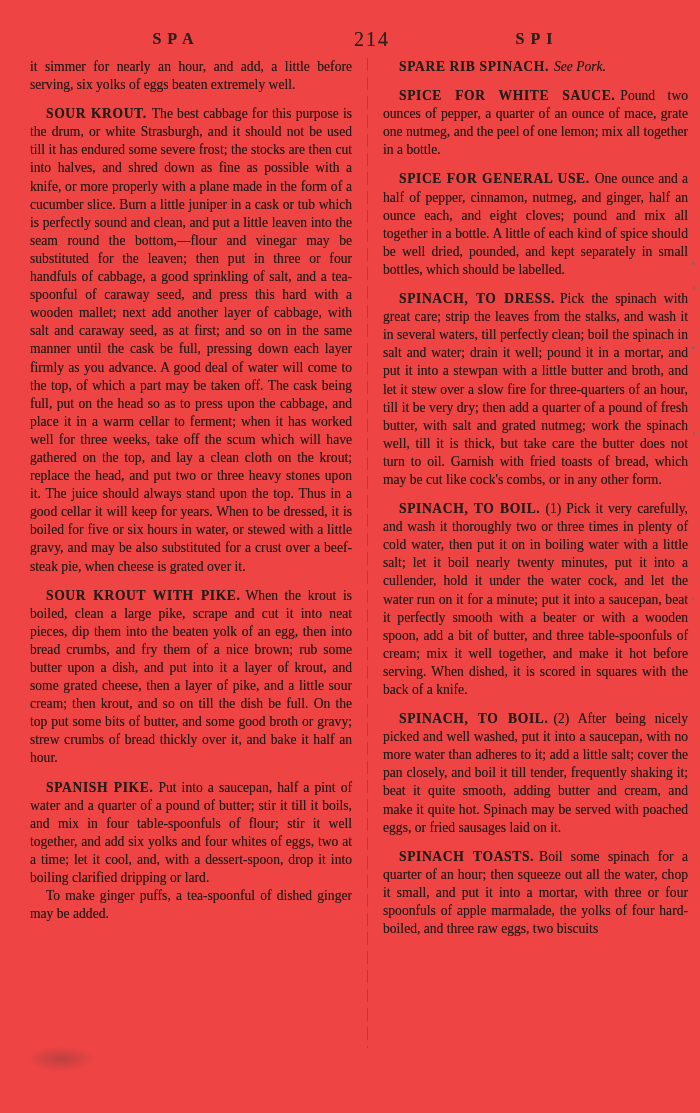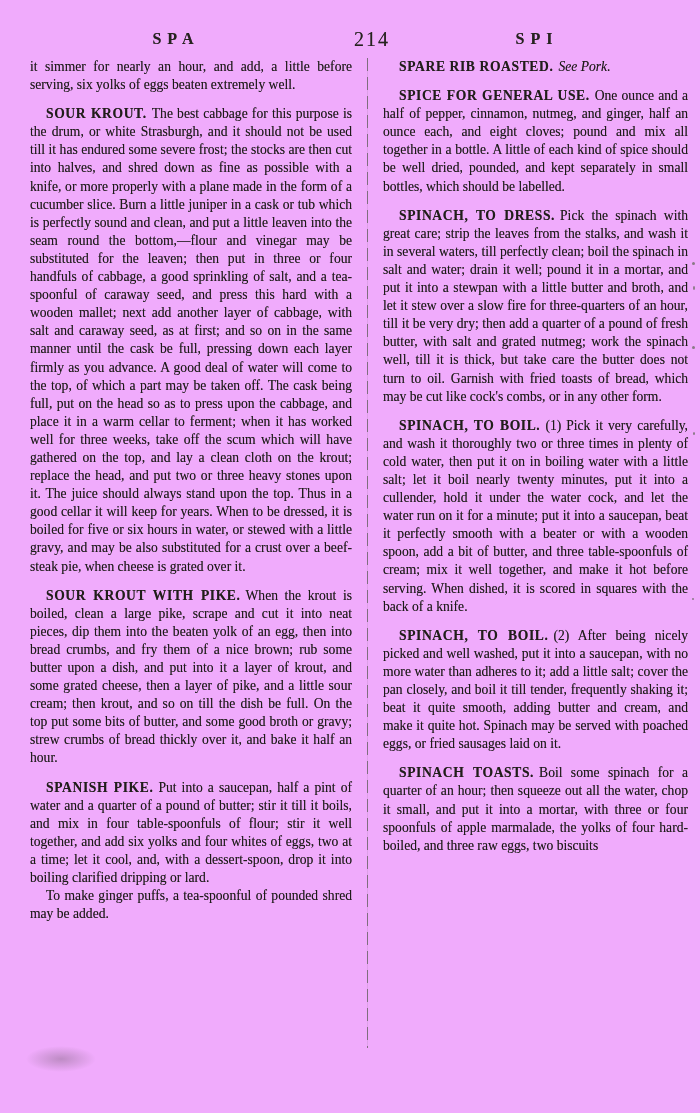--- a/index.html
+++ b/index.html
@@ -1,19 +1,19 @@
 <!DOCTYPE html>
 <html><head>
 <meta charset="utf-8">
 <style>
   html,body{margin:0;padding:0;background:#e8e8e6;}
   .page{
     position:relative;
     width:700px;height:1113px;
-    background:#f0abfc;
+    background:#ef4444;
     overflow:hidden;
     font-family:"Liberation Serif","DejaVu Serif",serif;
     color:#1d1b18;
     text-shadow:0 0 .4px rgba(20,18,15,.45);
   }
   header{position:absolute;top:30px;left:0;width:700px;height:24px;}
   .gw{
     position:absolute;top:0;
     font-size:16px;font-weight:bold;letter-spacing:6px;
     color:#26231f;
@@ -69,28 +69,29 @@
   <div class="content">
 
     <div class="col colL">
       <p class="para noindent">it simmer for nearly an hour, and add, a little before serving, six yolks of eggs beaten extremely well.</p>
 
       <p class="para entry"><b class="etitle">SOUR KROUT.</b><span>The best cabbage for this purpose is the drum, or white Strasburgh, and it should not be used till it has endured some severe frost; the stocks are then cut into halves, and shred down as fine as possible with a knife, or more properly with a plane made in the form of a cucumber slice. Burn a little juniper in a cask or tub which is perfectly sound and clean, and put a little leaven into the seam round the bottom,—flour and vinegar may be substituted for the leaven; then put in three or four handfuls of cabbage, a good sprinkling of salt, and a tea-spoonful of caraway seed, and press this hard with a wooden mallet; next add another layer of cabbage, with salt and caraway seed, as at first; and so on in the same manner until the cask be full, pressing down each layer firmly as you advance. A good deal of water will come to the top, of which a part may be taken off. The cask being full, put on the head so as to press upon the cabbage, and place it in a warm cellar to ferment; when it has worked well for three weeks, take off the scum which will have gathered on the top, and lay a clean cloth on the krout; replace the head, and put two or three heavy stones upon it. The juice should always stand upon the top. Thus in a good cellar it will keep for years. When to be dressed, it is boiled for five or six hours in water, or stewed with a little gravy, and may be also substituted for a crust over a beef-steak pie, when cheese is grated over it.</span></p>
 
       <p class="para entry"><b class="etitle">SOUR KROUT WITH PIKE.</b><span>When the krout is boiled, clean a large pike, scrape and cut it into neat pieces, dip them into the beaten yolk of an egg, then into bread crumbs, and fry them of a nice brown; rub some butter upon a dish, and put into it a layer of krout, and some grated cheese, then a layer of pike, and a little sour cream; then krout, and so on till the dish be full. On the top put some bits of butter, and some good broth or gravy; strew crumbs of bread thickly over it, and bake it half an hour.</span></p>
 
       <p class="para entry"><b class="etitle">SPANISH PIKE.</b><span>Put into a saucepan, half a pint of water and a quarter of a pound of butter; stir it till it boils, and mix in four table-spoonfuls of flour; stir it well together, and add six yolks and four whites of eggs, two at a time; let it cool, and, with a dessert-spoon, drop it into boiling clarified dripping or lard.</span></p>
-      <p class="para">To make ginger puffs, a tea-spoonful of pounded shred may be added.</p>
+      <p class="para">To make ginger puffs, a tea-spoonful of dished ginger may be added.</p>
     </div>
 
     <div class="divider"></div>
 
     <div class="col colR">
-      <p class="para entry" style="margin-top:0"><b class="etitle">SPARE RIB ROASTED.</b><span class="italic-body">See Pork.</span></p>
+      <p class="para entry" style="margin-top:0"><b class="etitle">SPARE RIB SPINACH.</b><span class="italic-body">See Pork.</span></p>
 
+      <p class="para entry"><b class="etitle">SPICE FOR WHITE SAUCE.</b><span>Pound two ounces of pepper, a quarter of an ounce of mace, grate one nutmeg, and the peel of one lemon; mix all together in a bottle.</span></p>
 
       <p class="para entry"><b class="etitle">SPICE FOR GENERAL USE.</b><span>One ounce and a half of pepper, cinnamon, nutmeg, and ginger, half an ounce each, and eight cloves; pound and mix all together in a bottle. A little of each kind of spice should be well dried, pounded, and kept separately in small bottles, which should be labelled.</span></p>
 
       <p class="para entry"><b class="etitle">SPINACH, TO DRESS.</b><span>Pick the spinach with great care; strip the leaves from the stalks, and wash it in several waters, till perfectly clean; boil the spinach in salt and water; drain it well; pound it in a mortar, and put it into a stewpan with a little butter and broth, and let it stew over a slow fire for three-quarters of an hour, till it be very dry; then add a quarter of a pound of fresh butter, with salt and grated nutmeg; work the spinach well, till it is thick, but take care the butter does not turn to oil. Garnish with fried toasts of bread, which may be cut like cock's combs, or in any other form.</span></p>
 
       <p class="para entry"><b class="etitle">SPINACH, TO BOIL.</b><span>(1) Pick it very carefully, and wash it thoroughly two or three times in plenty of cold water, then put it on in boiling water with a little salt; let it boil nearly twenty minutes, put it into a cullender, hold it under the water cock, and let the water run on it for a minute; put it into a saucepan, beat it perfectly smooth with a beater or with a wooden spoon, add a bit of butter, and three table-spoonfuls of cream; mix it well together, and make it hot before serving. When dished, it is scored in squares with the back of a knife.</span></p>
 
       <p class="para entry"><b class="etitle">SPINACH, TO BOIL.</b><span>(2) After being nicely picked and well washed, put it into a saucepan, with no more water than adheres to it; add a little salt; cover the pan closely, and boil it till tender, frequently shaking it; beat it quite smooth, adding butter and cream, and make it quite hot. Spinach may be served with poached eggs, or fried sausages laid on it.</span></p>
 
       <p class="para entry"><b class="etitle">SPINACH TOASTS.</b><span>Boil some spinach for a quarter of an hour; then squeeze out all the water, chop it small, and put it into a mortar, with three or four spoonfuls of apple marmalade, the yolks of four hard-boiled, and three raw eggs, two biscuits</span></p>

